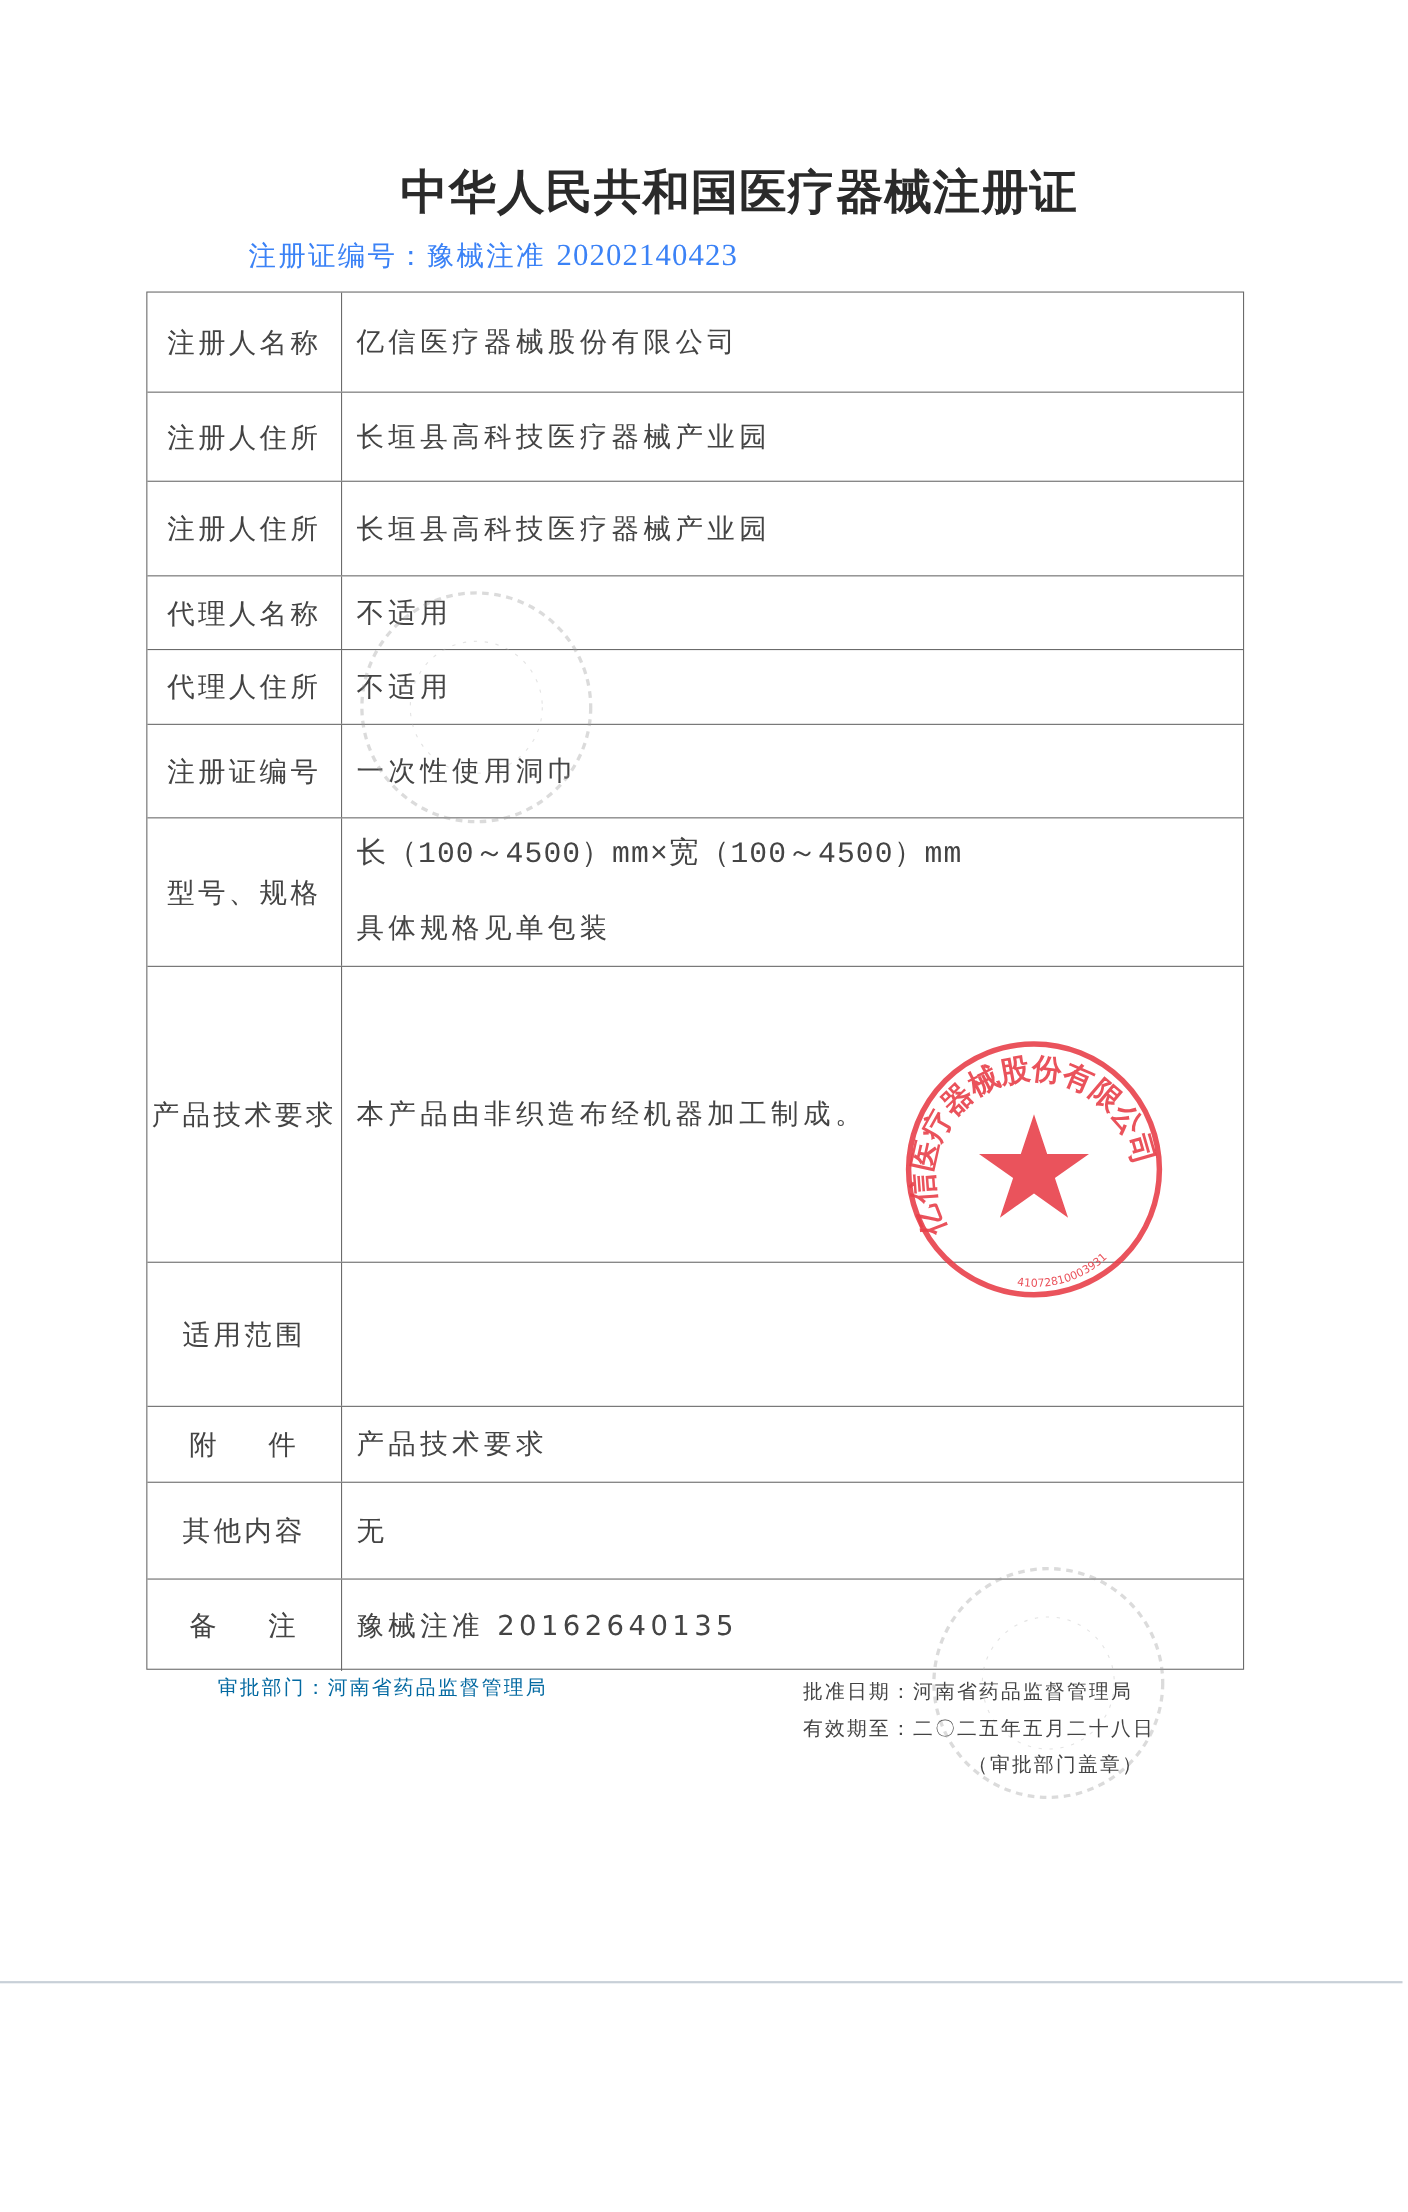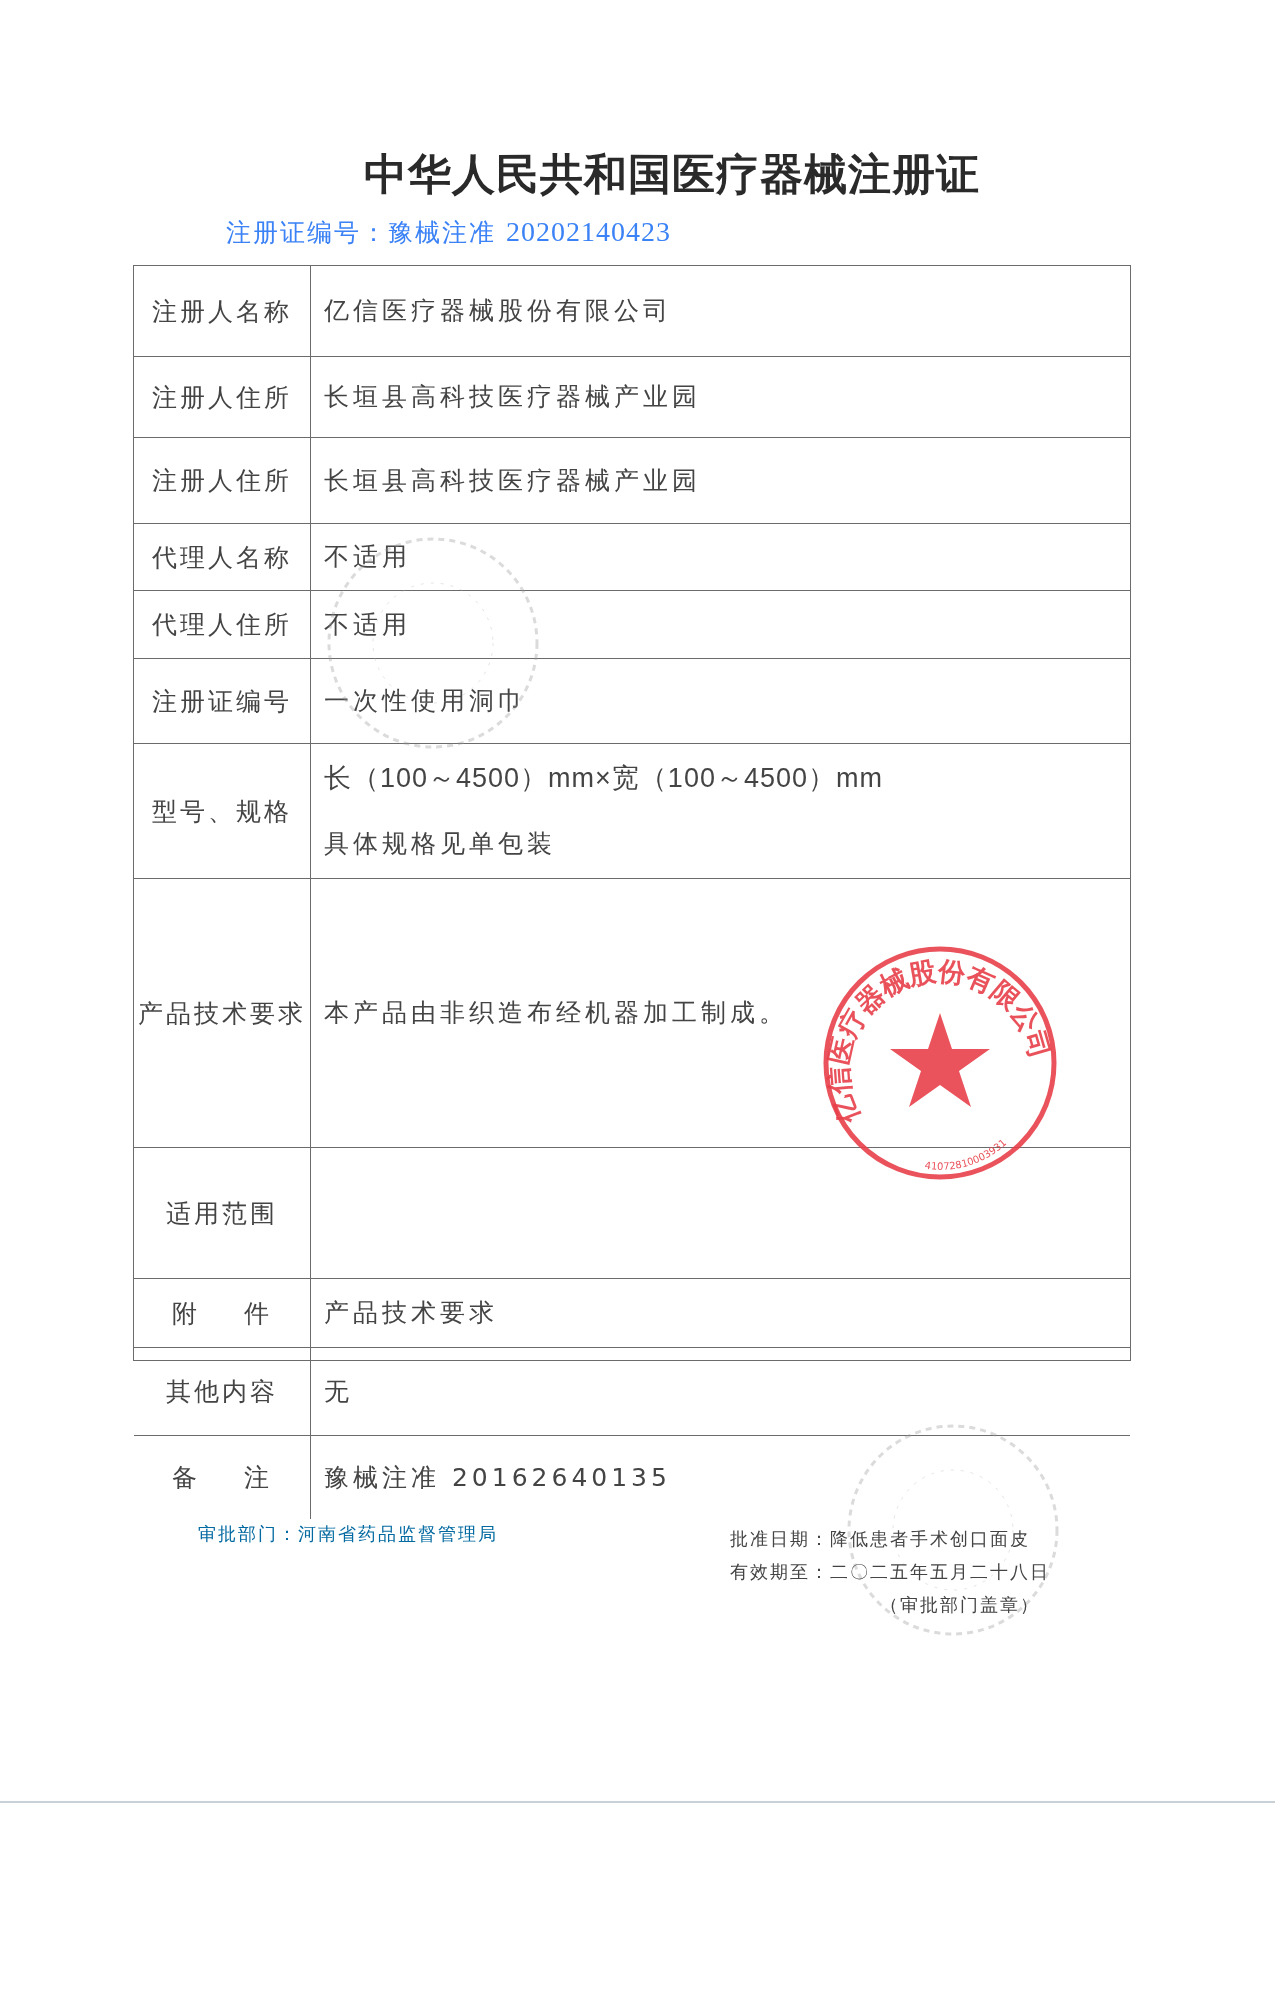--- a/index.html
+++ b/index.html
@@ -15,21 +15,21 @@
     font-size: 43px; letter-spacing: 1px; color: #2a2a2a; white-space: nowrap;
     text-align: right;
   }
   .regline {
     position: absolute; left: 226px; top: 216px;
     font-size: 25px; letter-spacing: 2px; color: #3b82f6; white-space: nowrap;
     font-family: "DejaVu Sans", sans-serif; font-weight: 300;
   }
   .regline .num { font-family: "Liberation Serif", serif; font-size: 28px; letter-spacing: 1px; }
   .table {
-    position: absolute; left: 133px; top: 265px; width: 998px; height: 1096px;
+    position: absolute; left: 133px; top: 265px; width: 998px; height: 1253px;
     border: 1.5px solid #6b6b6b; box-sizing: border-box;
   }
   .row {
     position: absolute; left: 0; width: 100%;
     border-top: 1.5px solid #6b6b6b; box-sizing: border-box;
   }
   .row.first { border-top: none; }
   .label {
     position: absolute; left: 0; top: 0; bottom: 0; width: 176px;
     border-right: 1.5px solid #6b6b6b;
@@ -37,21 +37,21 @@
     font-family: "DejaVu Sans", sans-serif; font-size: 25px; letter-spacing: 3px;
     color: #444; white-space: pre;
   }
   .value {
     position: absolute; left: 190px; right: 8px; top: 0; bottom: 0;
     display: flex; flex-direction: column; justify-content: center;
     font-family: "DejaVu Sans", sans-serif; font-size: 25px; letter-spacing: 4px;
     color: #444;
   }
   .value .line { white-space: nowrap; line-height: 66px; }
-  .value .mono { font-family: Liberation Sans, sans-serif; font-size: 27px; letter-spacing: 1px; }
+  .value .mono { font-family: Liberation Mono, monospace; font-size: 27px; letter-spacing: 1px; }
   .footer-left {
     position: absolute; left: 198px; top: 1522px;
     font-family: Liberation Sans, sans-serif; font-size: 18px; letter-spacing: 2px; color: #0369a1;
     white-space: nowrap;
   }
   .footer-right {
     position: absolute; left: 730px; top: 1522px;
     font-family: "DejaVu Sans", sans-serif; font-size: 18px; letter-spacing: 2px; color: #444;
     white-space: nowrap; line-height: 33px;
   }
@@ -167,18 +167,18 @@
   <polygon points="120,70 132,106 170,106 139,128 151,164 120,142 89,164 101,128 70,106 108,106" fill="#e8404a" opacity="0.9"></polygon>
 </svg>
 
 <svg class="seal-grey" style="left:843px;top:1420px" viewBox="0 0 220 220">
   <circle cx="110" cy="110" r="104" fill="none" stroke="#9a9a9a" stroke-width="3" stroke-dasharray="6 5"></circle>
   <circle cx="110" cy="110" r="60" fill="none" stroke="#b0b0b0" stroke-width="1" stroke-dasharray="3 7"></circle>
 </svg>
 
 <div class="footer-left">审批部门：河南省药品监督管理局</div>
 <div class="footer-right">
-  <div>批准日期：降低患者手术创口面皮</div>
+  <div>批准日期：河南省药品监督管理局</div>
   <div>有效期至：二〇二五年五月二十八日</div>
   <div class="seal-note">（审批部门盖章）</div>
 </div>
 
 <div class="scanline"></div>
 
 </body></html>

